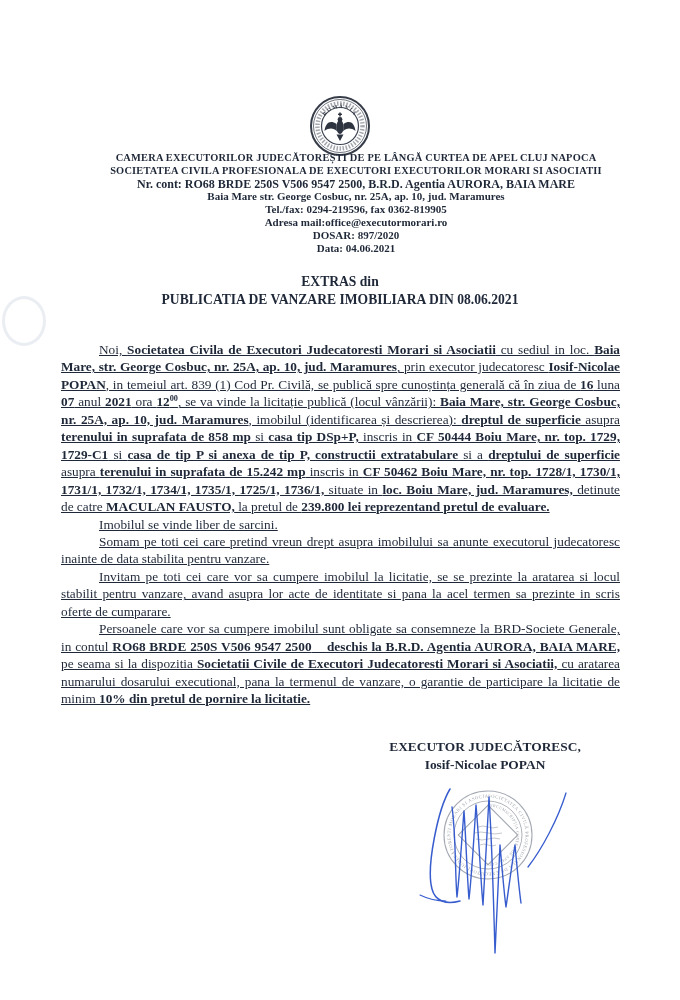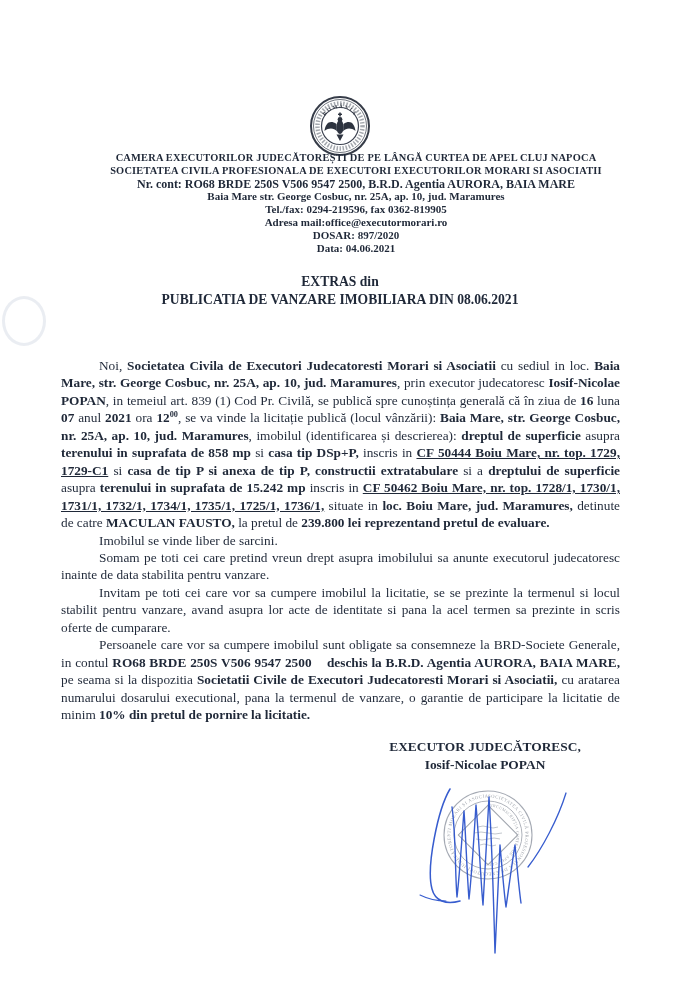--- a/index.html
+++ b/index.html
@@ -26,22 +26,22 @@
   .hline-lg{font-size:10.4px;letter-spacing:0.2px;}
   .hline-md{font-size:12px;}
   .hline-sm{font-size:11px;}
   
   .title-block{
     position:absolute;left:40px;top:273px;width:600px;
     text-align:center;font-weight:bold;font-size:13.6px;line-height:17.5px;
   }
   
   .body-block{
-    position:absolute;left:61px;top:357px;width:559px;
-    font-size:13.3px;line-height:17.45px;text-align:justify;
+    position:absolute;left:61px;top:341px;width:559px;
+    font-size:13.3px;line-height:17.45px;text-align:justify;text-decoration:underline;
   }
   .body-block p{margin:0;text-indent:38px;}
   .b{font-weight:bold;}
   .u{text-decoration:underline;}
   sup{font-size:0.62em;line-height:0;font-weight:bold;}
   
   .sig-block{
     position:absolute;left:330px;top:738px;width:310px;
     text-align:center;font-weight:bold;font-size:13.4px;line-height:17.5px;
   }
@@ -93,21 +93,21 @@
 
   <div class="title-block">
     <div>EXTRAS din</div>
     <div>PUBLICATIA DE VANZARE IMOBILIARA DIN 08.06.2021</div>
   </div>
 
   <div class="body-block">
       <p><span>Noi, </span><span class="b">Societatea Civila de Executori Judecatoresti Morari si Asociatii</span><span> cu sediul in loc. </span><span class="b">Baia Mare, str. George Cosbuc, nr. 25A, ap. 10, jud. Maramures</span><span>, prin executor judecatoresc </span><span class="b">Iosif-Nicolae POPAN</span><span>, in temeiul art. 839 (1) Cod Pr. Civilă, se publică spre cunoștința generală că în ziua de </span><span class="b">16</span><span> luna </span><span class="b">07</span><span> anul </span><span class="b">2021</span><span> ora </span><span class="b">12</span><sup class="b">00</sup><span>, se va vinde la licitație publică (locul vânzării): </span><span class="b">Baia Mare, str. George Cosbuc, nr. 25A, ap. 10, jud. Maramures</span><span>, imobilul (identificarea și descrierea): </span><span class="b">dreptul de superficie</span><span> asupra </span><span class="b">terenului in suprafata de 858 mp</span><span> si </span><span class="b">casa tip DSp+P,</span><span> inscris in </span><span class="b u">CF 50444 Boiu Mare, nr. top. 1729, 1729-C1</span><span> si </span><span class="b">casa de tip P si anexa de tip P, constructii extratabulare</span><span> si a </span><span class="b">dreptului de superficie</span><span> asupra </span><span class="b">terenului in suprafata de 15.242 mp</span><span> inscris in </span><span class="b u">CF 50462 Boiu Mare, nr. top. 1728/1, 1730/1, 1731/1, 1732/1, 1734/1, 1735/1, 1725/1, 1736/1,</span><span> situate in </span><span class="b">loc. Boiu Mare, jud. Maramures,</span><span> detinute de catre </span><span class="b">MACULAN FAUSTO,</span><span> la pretul de </span><span class="b">239.800 lei reprezentand pretul de evaluare.</span></p>
       <p><span>Imobilul se vinde liber de sarcini.</span></p>
       <p><span>Somam pe toti cei care pretind vreun drept asupra imobilului sa anunte executorul judecatoresc inainte de data stabilita pentru vanzare.</span></p>
-      <p><span>Invitam pe toti cei care vor sa cumpere imobilul la licitatie, se se prezinte la termenul si locul stabilit pentru vanzare, avand asupra lor acte de identitate si pana la acel termen sa prezinte in scris oferte de cumparare.</span></p>
+      <p><span>Invitam pe toti cei care vor sa cumpere imobilul la licitatie, se se prezinte la aratarea si locul stabilit pentru vanzare, avand asupra lor acte de identitate si pana la acel termen sa prezinte in scris oferte de cumparare.</span></p>
       <p><span>Persoanele care vor sa cumpere imobilul sunt obligate sa consemneze la BRD-Societe Generale, in contul </span><span class="b">RO68 BRDE 250S V506 9547 2500</span><span>&nbsp;&nbsp;&nbsp; </span><span class="b">deschis la B.R.D. Agentia AURORA, BAIA MARE,</span><span> pe seama si la dispozitia </span><span class="b">Societatii Civile de Executori Judecatoresti Morari si Asociatii,</span><span> cu aratarea numarului dosarului executional, pana la termenul de vanzare, o garantie de participare la licitatie de minim </span><span class="b">10% din pretul de pornire la licitatie.</span></p>
     </div>
 
   <div class="sig-block">
     <div>EXECUTOR JUDECĂTORESC,</div>
     <div>Iosif-Nicolae POPAN</div>
   </div>
 
   <div class="stamp-wrap">
     <svg width="180" height="200" viewBox="0 0 180 200">

